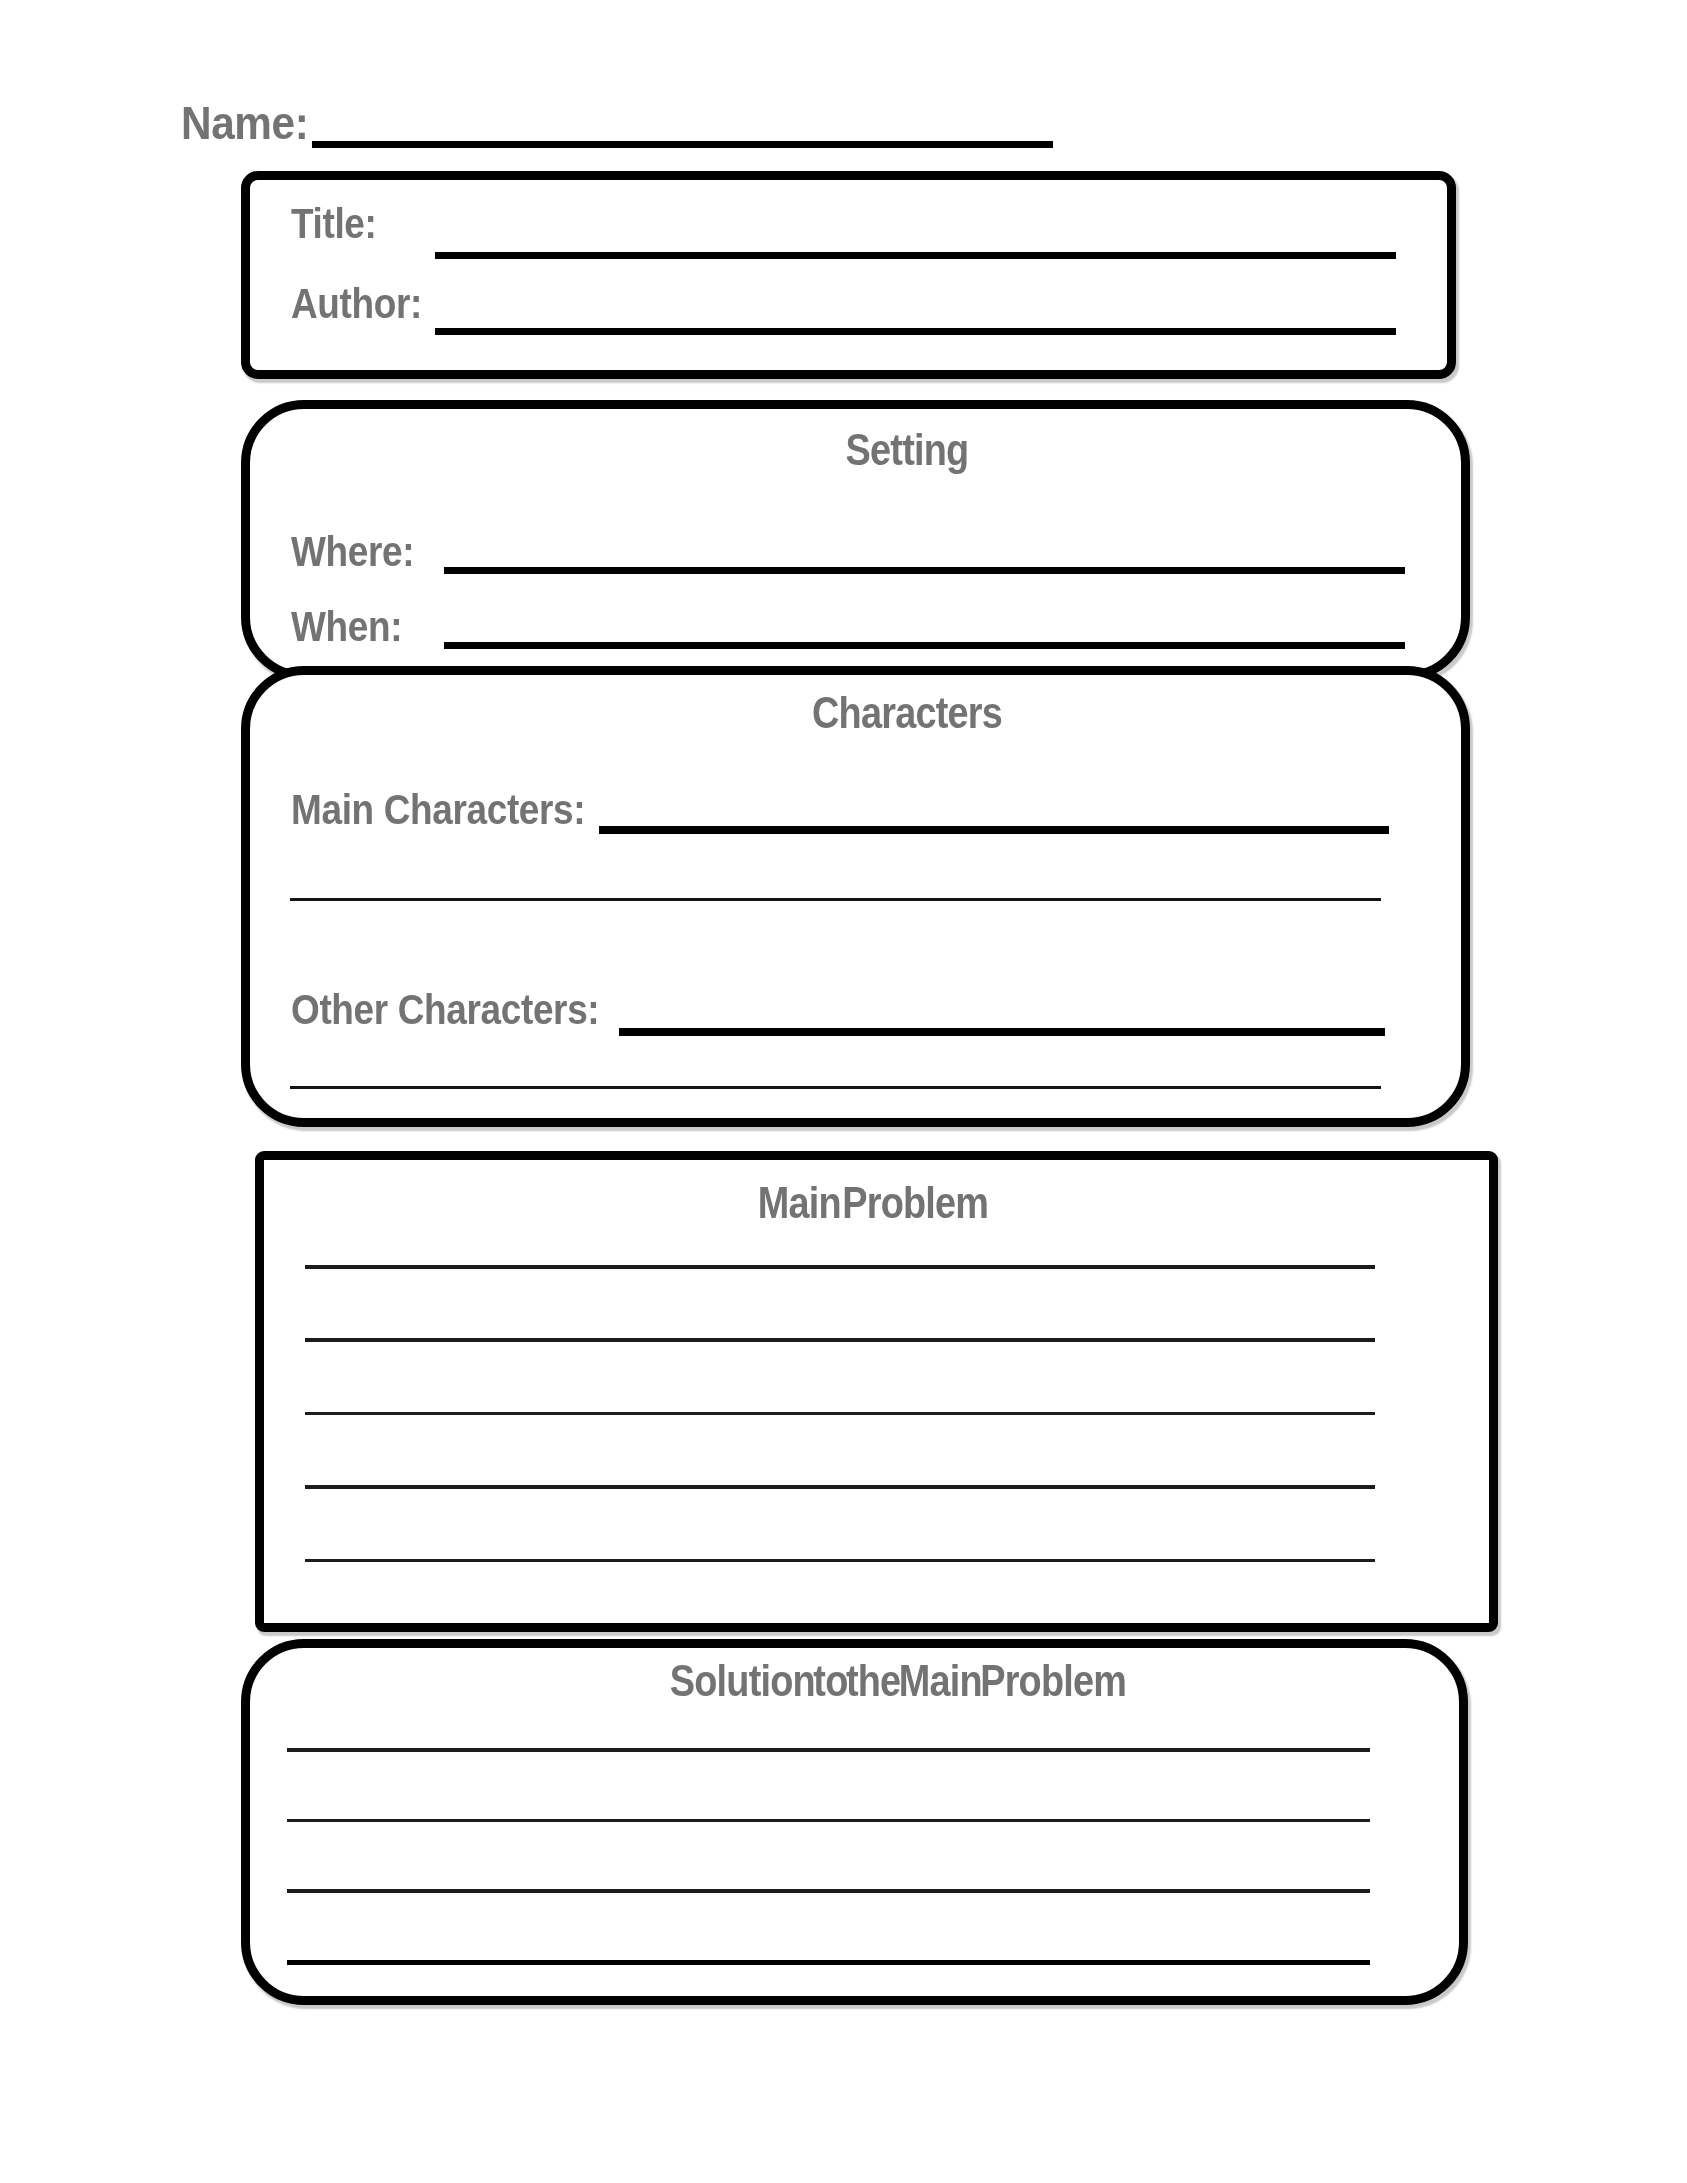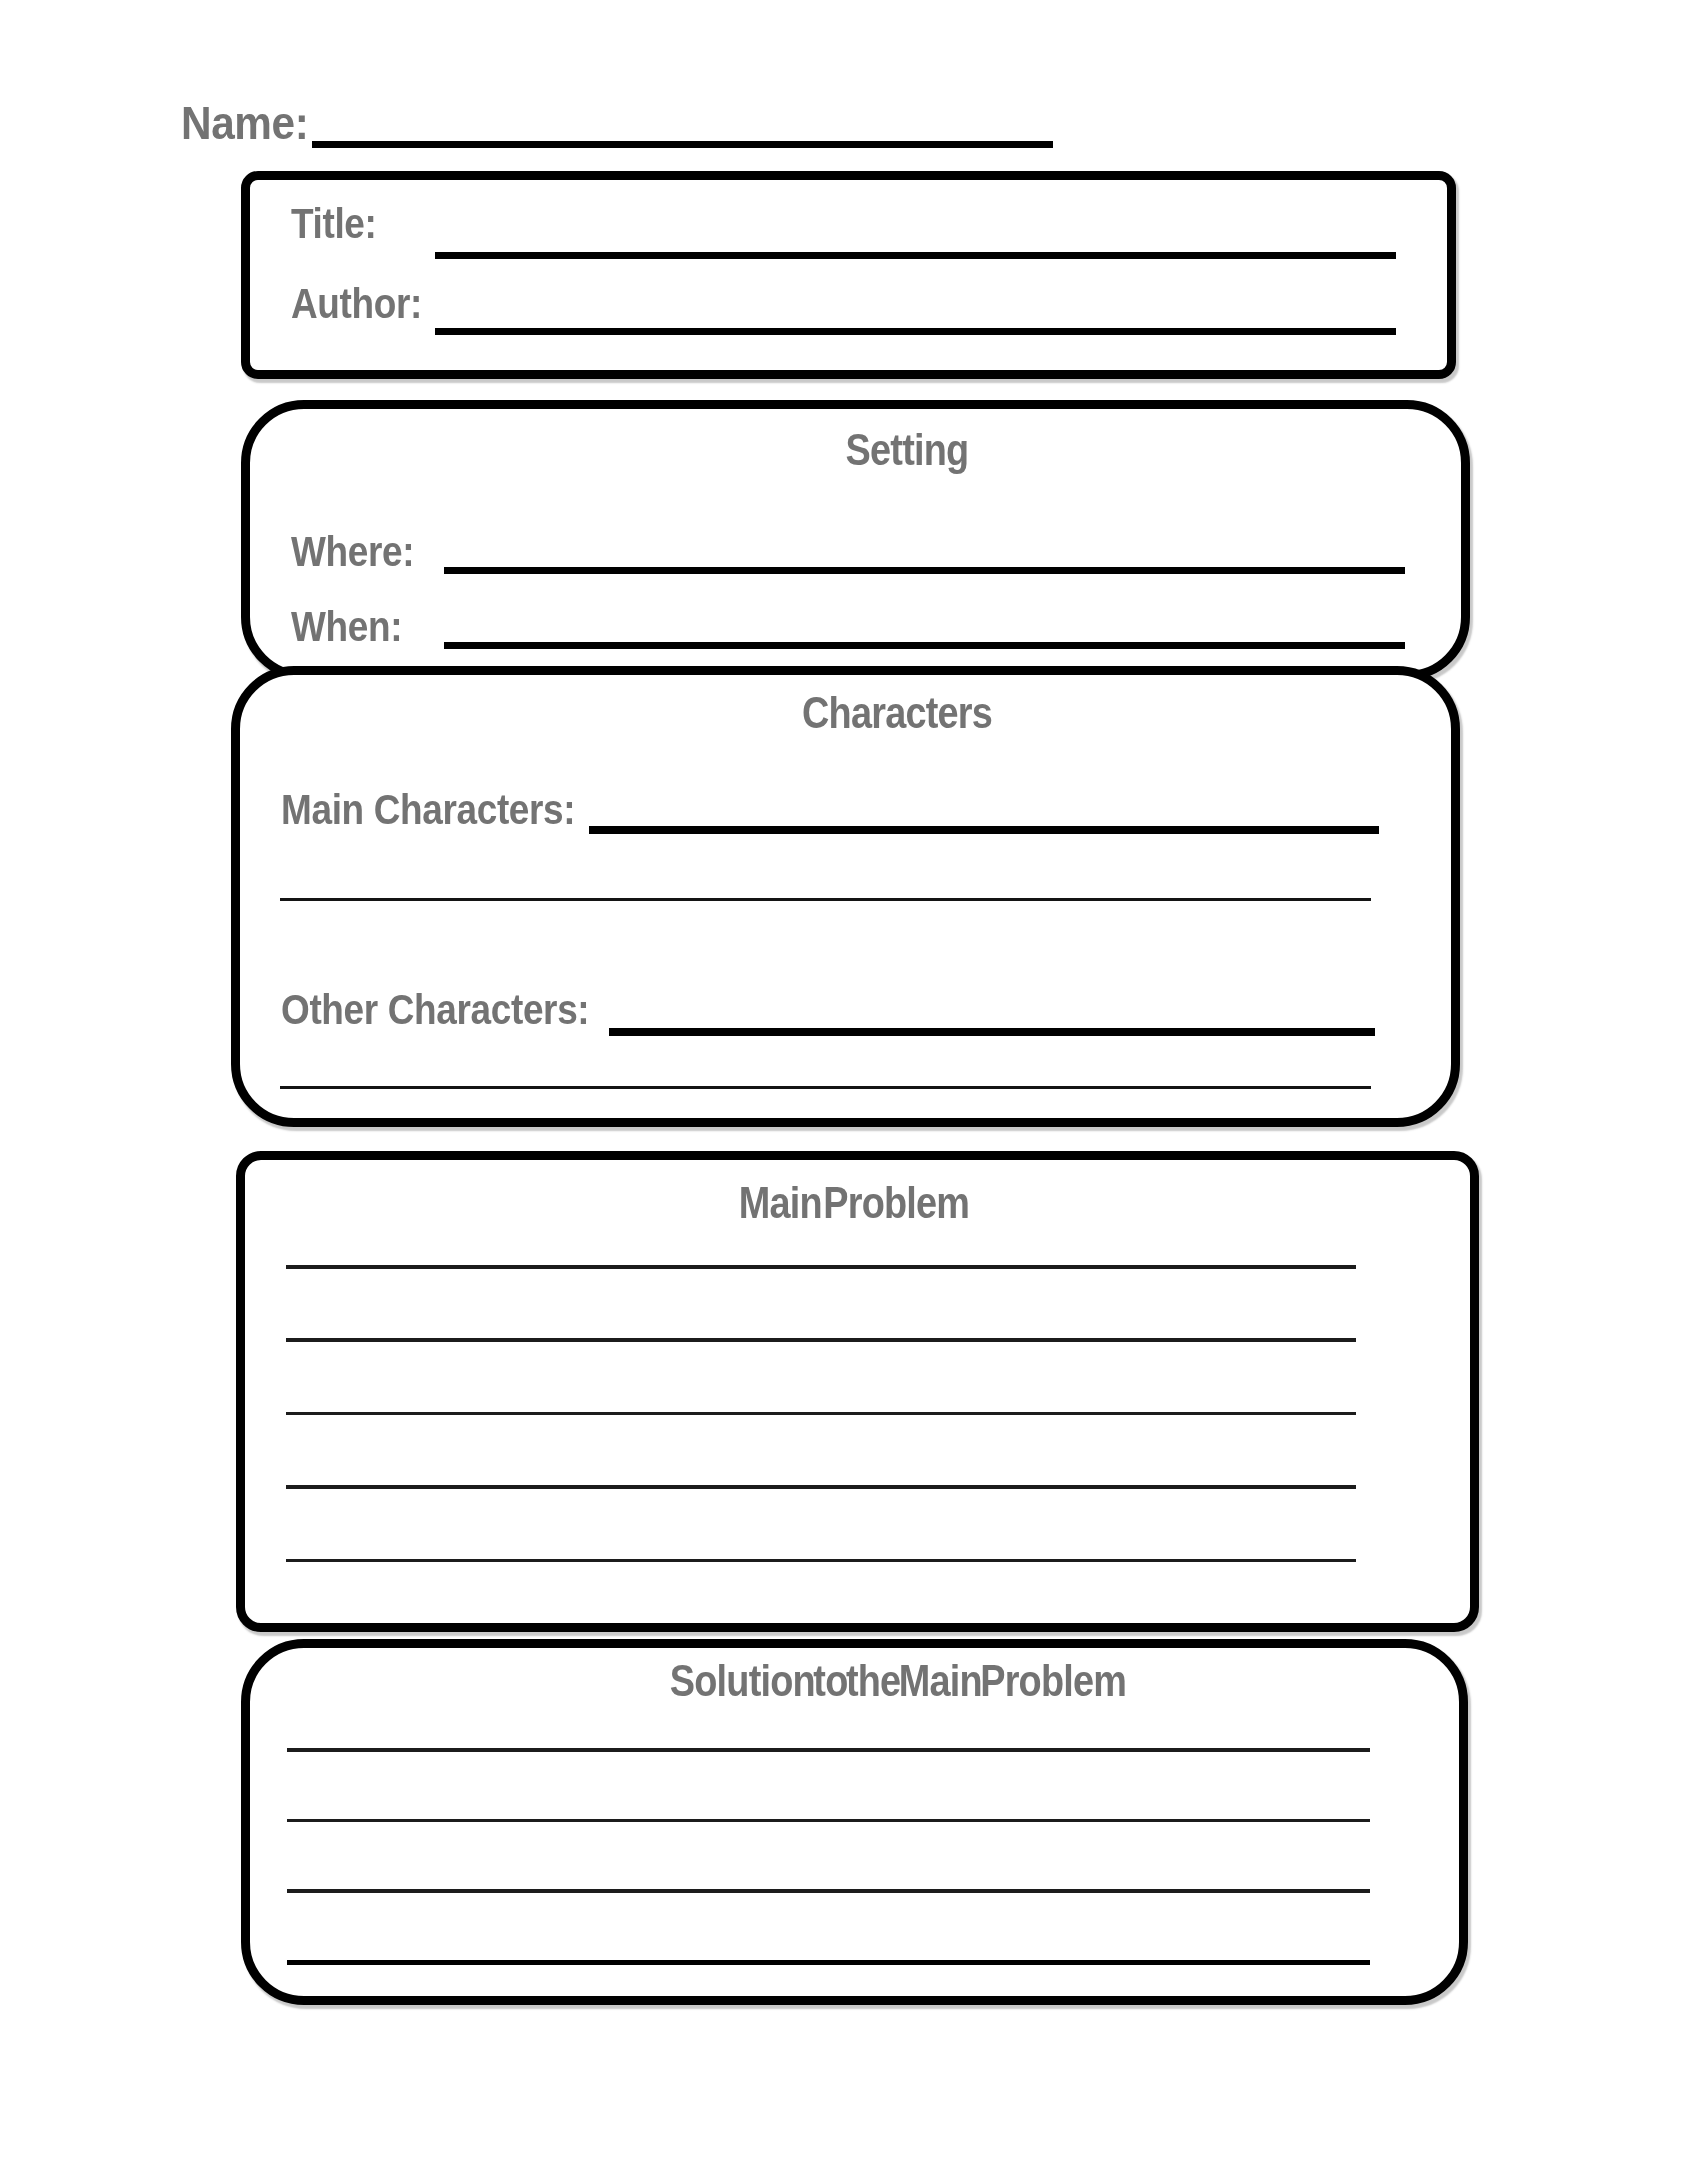--- a/index.html
+++ b/index.html
@@ -85,31 +85,31 @@
   </div>
 
   <div class="rbox" style="left:217px;top:400px;width:1211px;height:262px;">
     <div class="heading" style="left:657px;top:19px;">Setting</div>
     <div class="label" style="left:41px;top:122px;">Where:</div>
     <div class="fill-line" style="left:194px;top:158px;width:961px;"></div>
     <div class="label" style="left:41px;top:197px;">When:</div>
     <div class="fill-line" style="left:194px;top:233px;width:961px;"></div>
   </div>
 
-  <div class="rbox" style="left:207px;top:666px;width:1211px;height:443px;">
+  <div class="rbox" style="left:217px;top:666px;width:1211px;height:443px;">
     <div class="heading" style="left:657px;top:15.7px;">Characters</div>
     <div class="label" style="left:41px;top:114px;">Main Characters:</div>
     <div class="fill-line thick9" style="left:349px;top:151px;width:790px;"></div>
     <div class="thin-line" style="left:40px;top:223px;width:1091px;"></div>
     <div class="label" style="left:41px;top:314px;">Other Characters:</div>
     <div class="fill-line thick9" style="left:369px;top:353px;width:766px;"></div>
     <div class="thin-line" style="left:40px;top:411px;width:1091px;"></div>
   </div>
 
-  <div class="rbox" style="left:212px;top:1151px;width:1225px;height:463px;border-radius:25px;">
+  <div class="rbox" style="left:231px;top:1151px;width:1225px;height:463px;border-radius:9px;">
     <div class="heading" style="left:609px;top:21px;word-spacing:-0.22em;">Main Problem</div>
     <div class="lines-area main-problem-lines" style="left:41px;top:105px;width:1070px;height:297px;">
         <div class="writing-line"></div>
         <div class="writing-line"></div>
         <div class="writing-line"></div>
         <div class="writing-line"></div>
         <div class="writing-line"></div>
       </div>
   </div>
 

